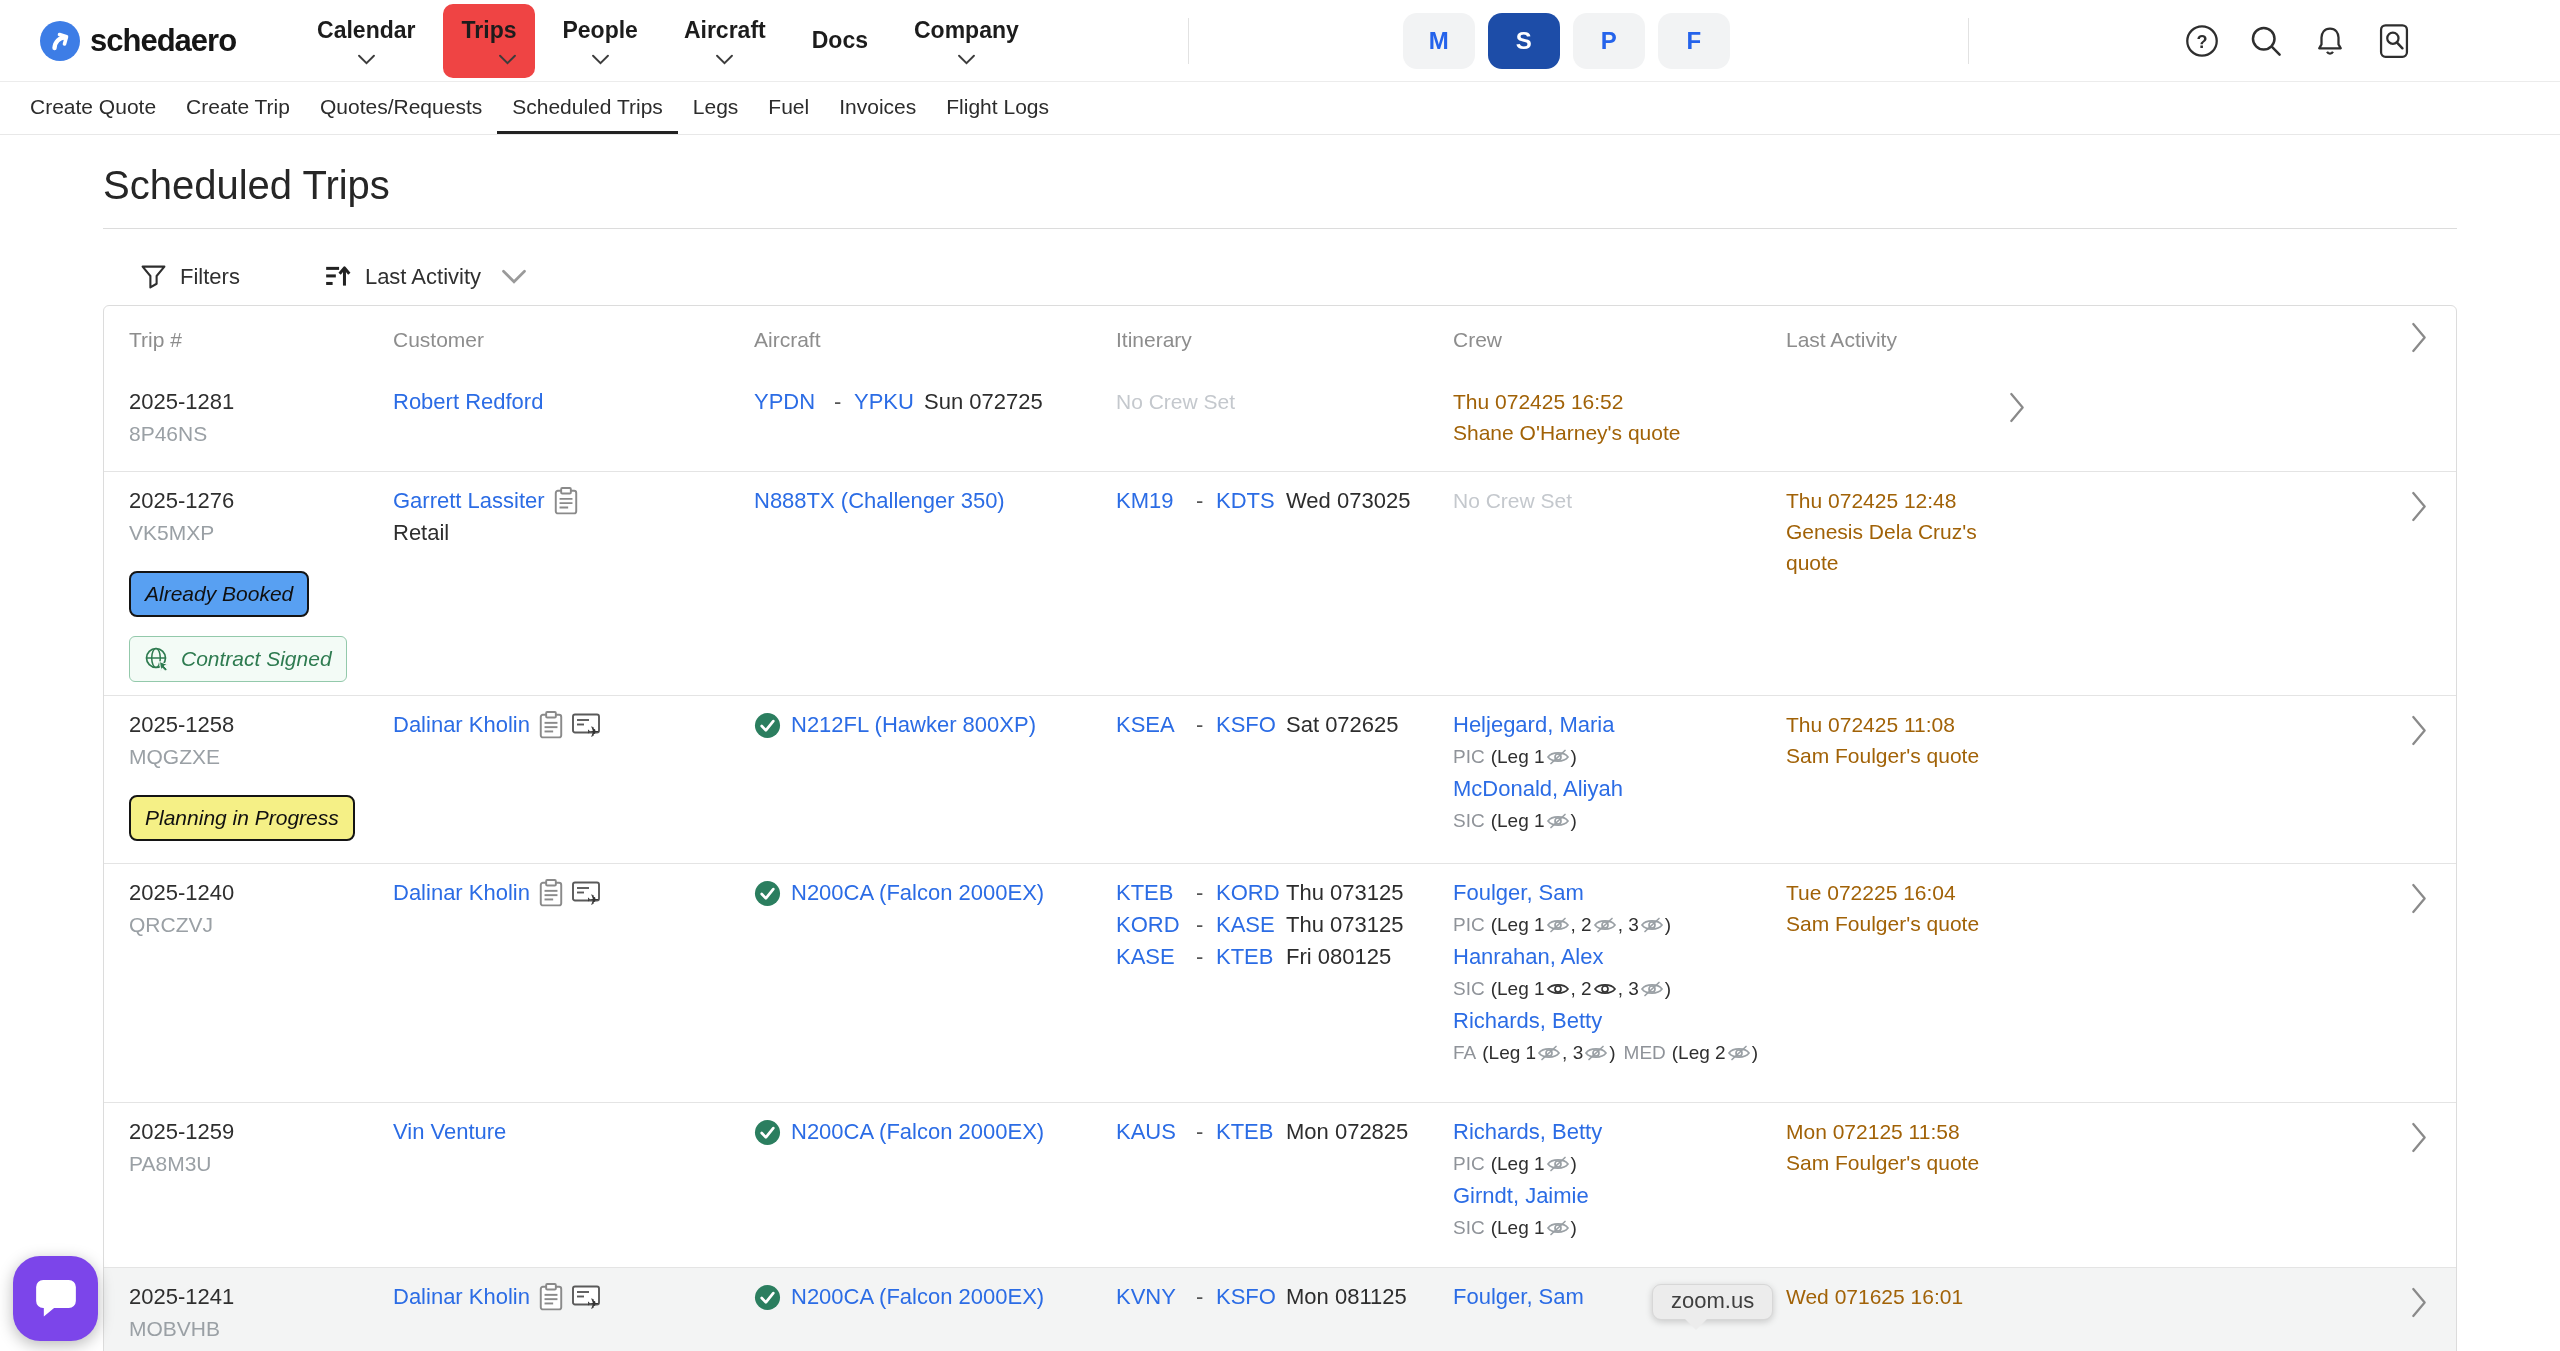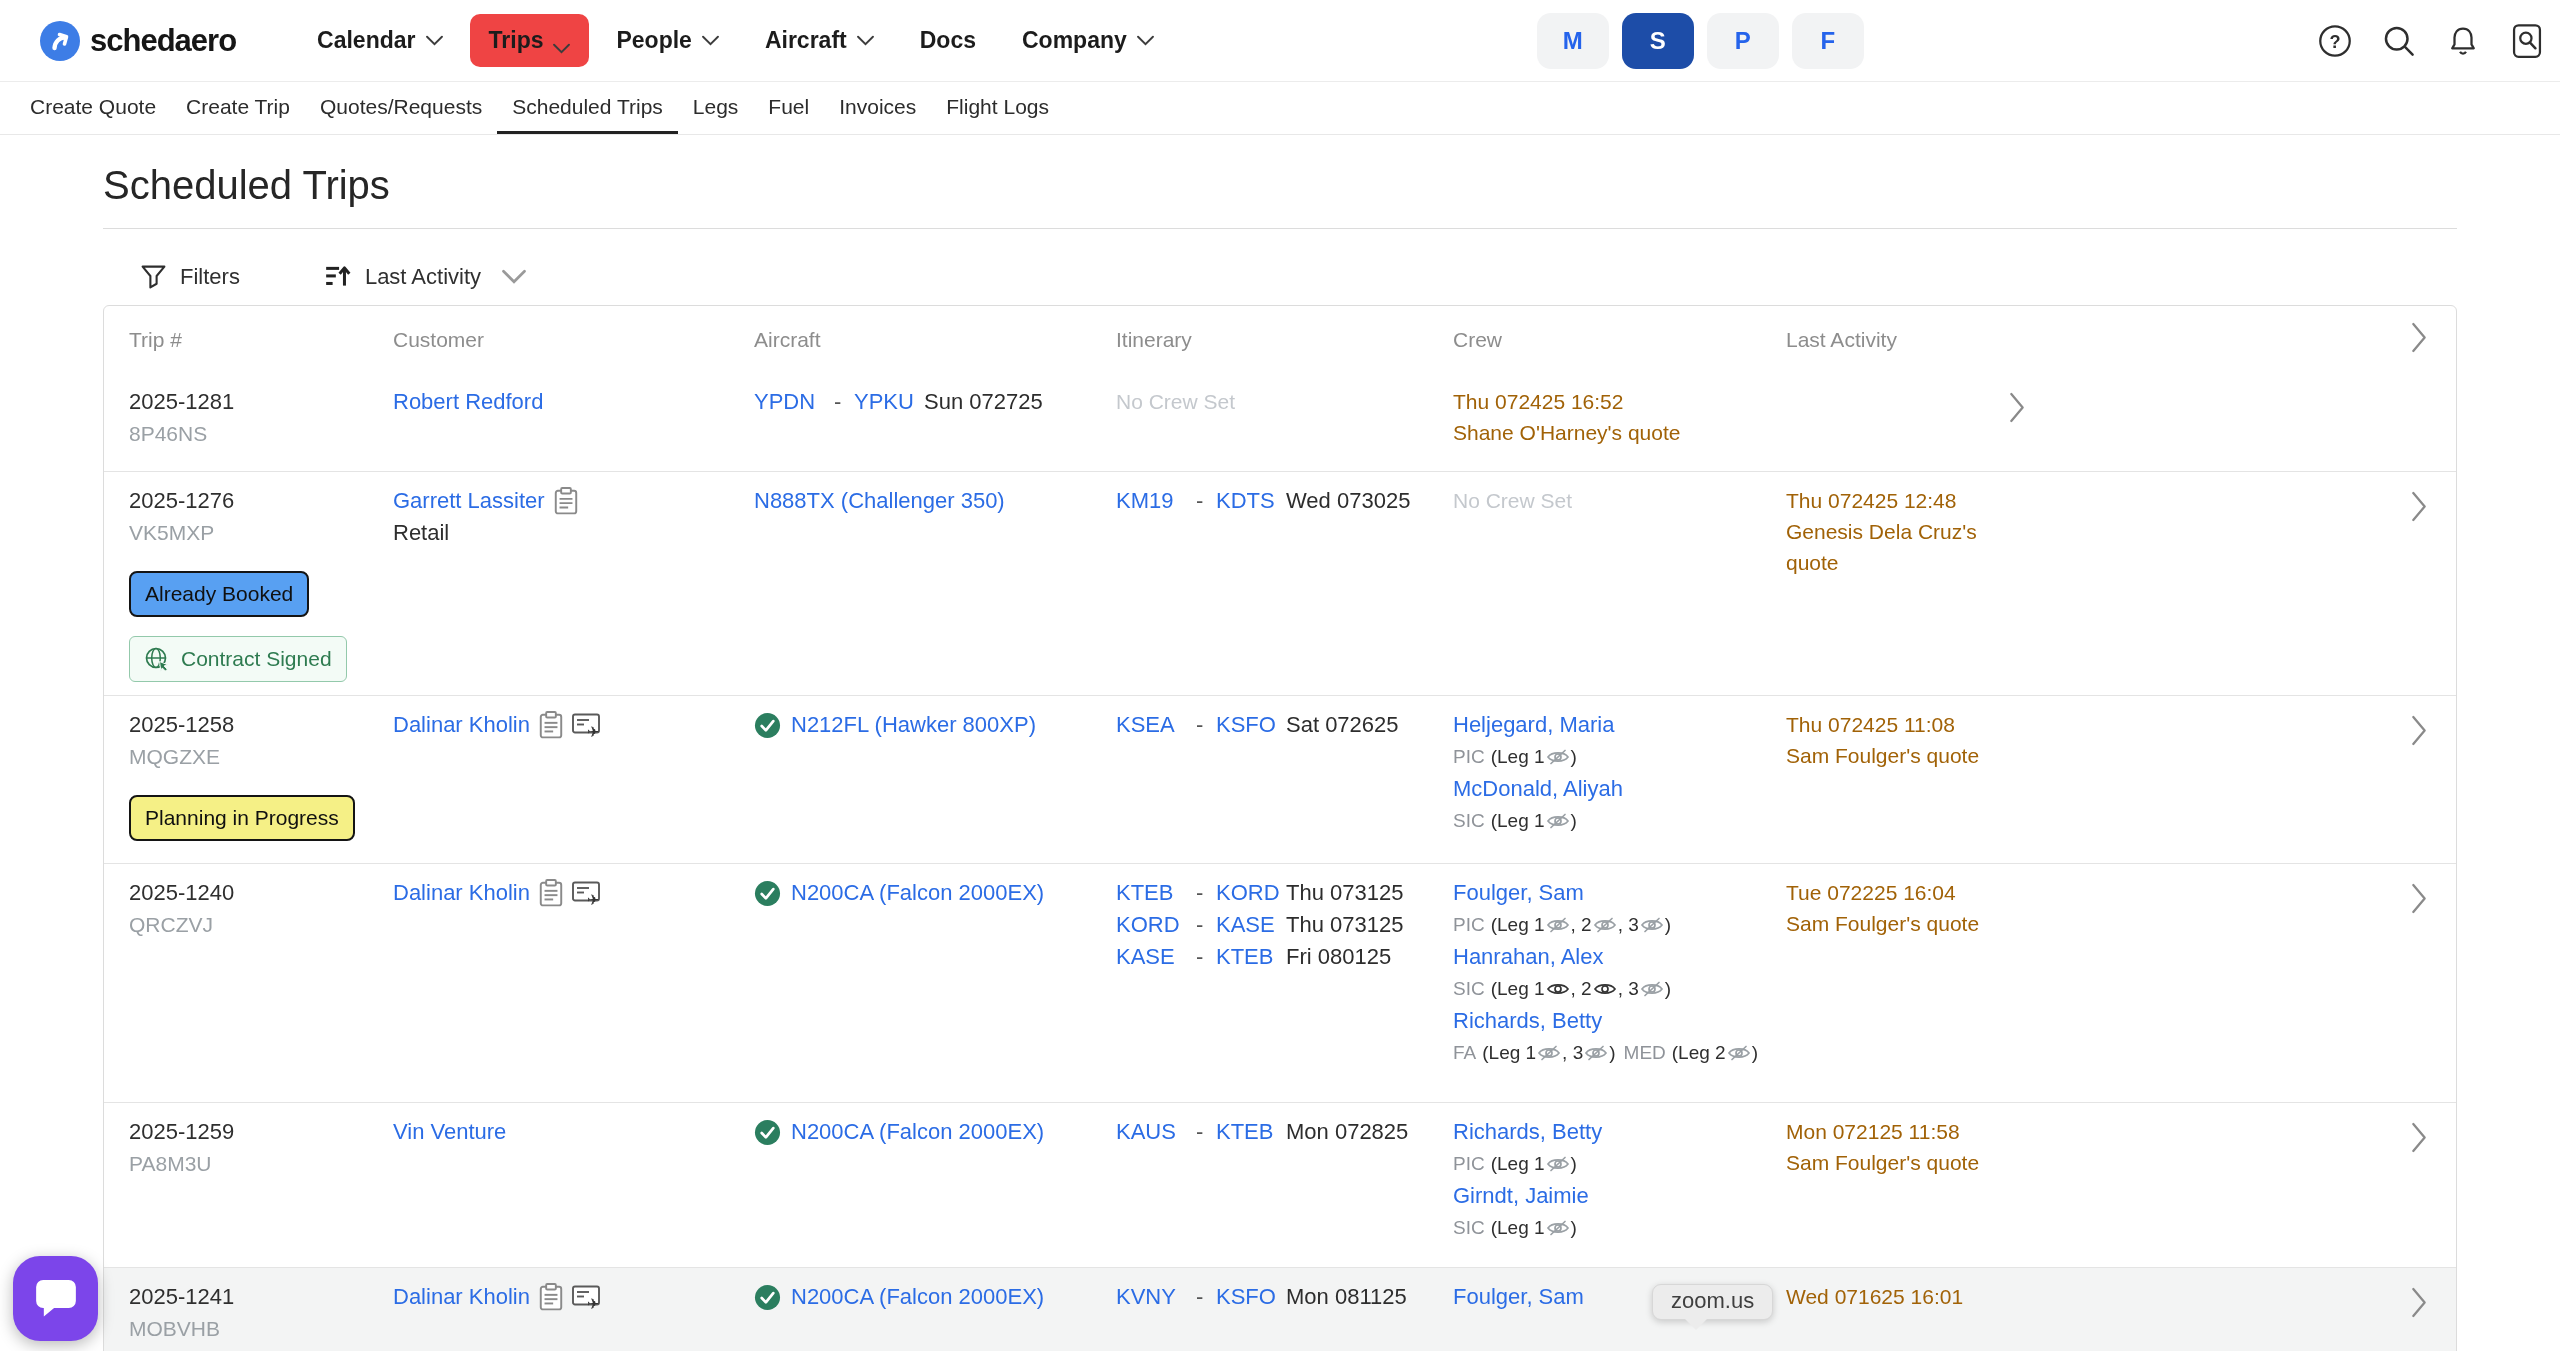--- a/index.html
+++ b/index.html
@@ -8,21 +8,21 @@
 
   
   .topbar { height:82px; display:flex; align-items:center; padding:0 24px 0 40px;
             border-bottom:1px solid #ececec; background:#fff; }
   .logo { display:flex; align-items:center; gap:10px; }
   .logo-circle { width:40px; height:40px; border-radius:50%; background:#3d7de6;
                  display:flex; align-items:center; justify-content:center; }
   .logo-text { font-size:31px; font-weight:700; color:#161616; letter-spacing:-1px; }
   .mainnav { display:flex; align-items:center; margin-left:62px; gap:8px; }
   .nav-item { display:flex; align-items:center; gap:10px; font-size:23px; font-weight:600;
-              color:#1c1c1c; padding:13px 19px; border-radius:10px; cursor:pointer; white-space:nowrap; }
+              color:#1c1c1c; padding:13px 19px; border-radius:10px; cursor:pointer; white-space:nowrap;flex-direction:column; }
   .nav-item.active { background:#ef4444;align-items:flex-end; }
   .nav-chev { width:17px; height:11px; color:#3c3c3c; }
   .vdiv { width:1px; height:46px; background:#e2e2e2; }
   .vdiv1 { margin-left:150px; }
   .ws-tabs { display:flex; gap:13px; margin:0 0 0 214px; }
   .ws-tab { width:72px; height:56px; border-radius:14px; background:#f2f3f4; color:#2563eb;
             font-weight:700; font-size:24px; display:flex; align-items:center; justify-content:center; cursor:pointer; }
   .ws-tab.active { background:#1d4da8; color:#fff; }
   .vdiv2 { margin-left:238px; }
   .top-icons { display:flex; align-items:center; gap:30px; margin-left:216px; }
@@ -57,21 +57,21 @@
   .r1 { min-height:98px; } .r2 { min-height:214px; } .r3 { min-height:168px; }
   .r4 { min-height:239px; } .r5 { min-height:165px; } .r6 { min-height:300px; background:#f3f4f4; }
   .cell { font-size:22px; line-height:32px; }
   .trip-num { color:#2f2f2f; }
   .trip-code { color:#9aa0a5; font-size:21px; }
   .link { color:#2b6ce5; text-decoration:none; cursor:pointer; }
   .cust-line { display:flex; align-items:center; gap:9px; }
   .mini-icon { width:24px; height:28px; flex:0 0 auto; }
   .tripcard-icon { width:32px; height:26px; flex:0 0 auto; }
   .cust-sub { color:#2e2e2e; }
-  .badge-wrap { margin-top:22px; }
+  .badge-wrap { margin-top:22px;font-style:italic; }
   .badge-wrap + .badge-wrap { margin-top:19px; }
   .badge { display:inline-flex; align-items:center; gap:11px; font-size:21px; border-radius:8px; padding:5px 14px; }
   .badge.blue { background:#58a0f2; border:2px solid #141414; color:#101010; }
   .badge.yellow { background:#f5f086; border:2px solid #141414; color:#101010; }
   .badge.green { background:#f3fbf6; border:1.5px solid #93c9ab; color:#2e7b50; border-radius:6px; padding:6px 14px; }
   .globe-icon { width:26px; height:26px; }
   .aircraft-line { display:flex; align-items:center; gap:10px; }
   .check-icon { width:27px; height:27px; flex:0 0 auto; }
   .leg { display:flex; }
   .ap-from { width:80px; }

